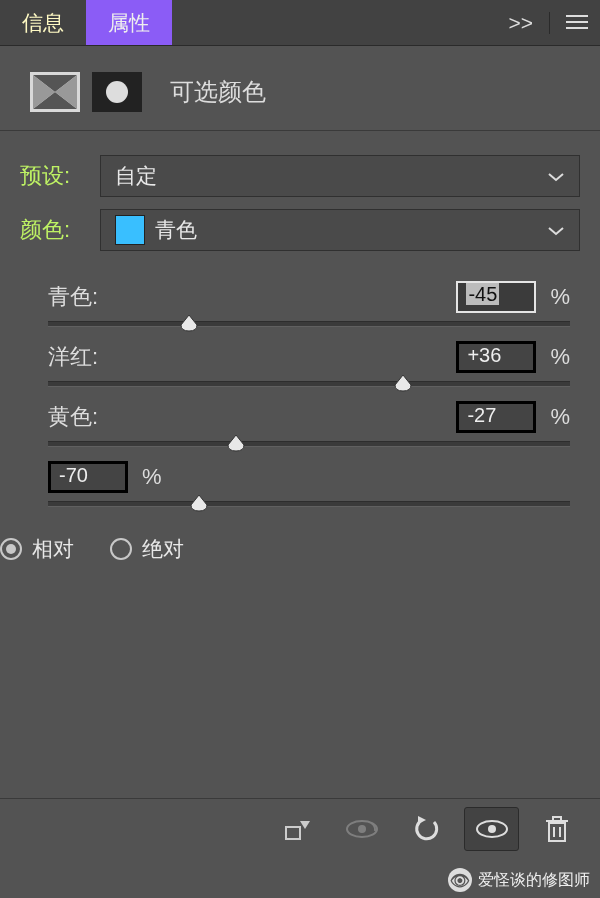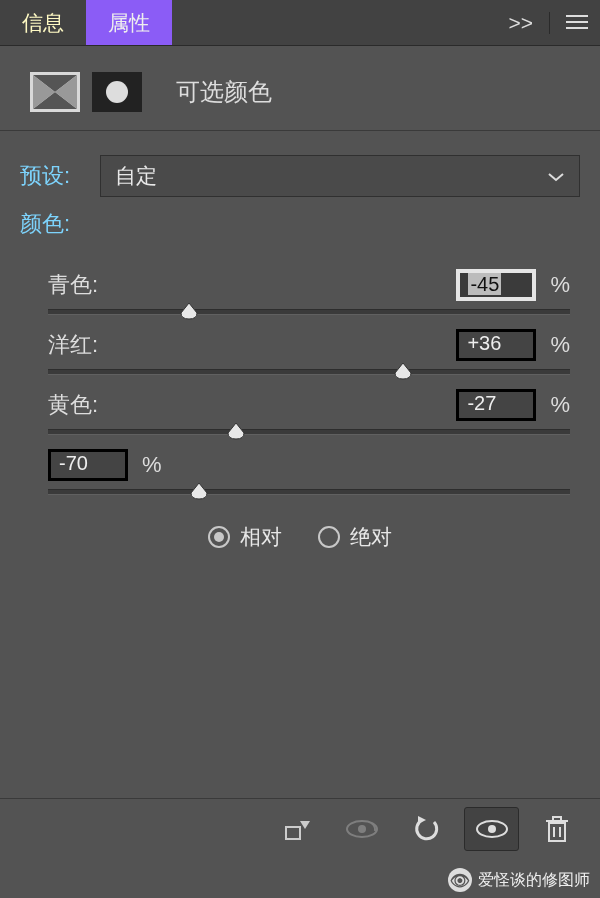--- a/index.html
+++ b/index.html
@@ -43,28 +43,28 @@
     background:#d9d9d9;
     display:flex;align-items:center;justify-content:center;
   }
   .adj-icon-box svg { display:block; }
   .mask-icon {
     width: 50px; height: 40px;
     background:#222;
     display:flex;align-items:center;justify-content:center;
   }
   .mask-icon .circ { width:22px;height:22px;border-radius:50%;background:#ddd; }
-  .panel-title { font-size: 24px; color:#ddd; margin-left: 22px;}
+  .panel-title { font-size: 24px; color:#ddd; margin-left: 16px;}
   .hr { height:1px; background:#3a3a3a; margin: 0 0 6px 0;}
   .form { padding: 6px 20px 0 20px; }
   .row {
     display:flex; align-items:center;
     margin: 12px 0;
   }
-  .row-label { width: 80px; font-size: 22px; color:#7dd3fc; }
+  .row-label { width: 80px; font-size: 22px; color:#bef264; }
   .select {
     flex:1;
     height: 42px;
     background:#4a4a4a;
     border:1px solid #303030;
     display:flex;align-items:center;
     padding: 16px 14px;
     position:relative;
     cursor:pointer;
   }
@@ -82,39 +82,39 @@
   .val-input-wrap { display:flex; align-items:center; }
   .val-input {
     width:80px; height:32px;
     background:#444;
     border:3px solid #000000;
     color:#eee;
     font-size:20px;
     padding:0 8px;
     text-align:left;
   }
-  .val-input.focus { border:4px solid #e5e5e5; background:#3b3b3b;}
+  .val-input.focus { border:2px solid #e5e5e5; background:#3b3b3b;}
   .val-input.focus .selrect { background:#bcbcbc;color:#111; padding:0 2px;}
   .pct { margin-left:14px; font-size:22px; color:#ddd; }
   .track {
     position:relative;
     height: 6px;
     background:#3a3a3a;
     border-top:1px solid #2d2d2d;
     border-bottom:1px solid #606060;
     margin-top: 6px;
   }
   .thumb {
     position:absolute; top:-9px;
     width:22px; height:20px;
     transform: translateX(-50%);
   }
   .thumb svg { display:block; }
   .radio-row {
-    display:flex; align-items:center; justify-content:center;
+    display:flex; align-items:center; 
     gap: 36px;
     margin: 28px 0 10px 0;
   }
   .radio { display:flex; align-items:center; gap:10px; cursor:pointer; }
   .radio .ring {
     width:22px;height:22px;border-radius:50%;border:2px solid #c8c8c8;
     display:flex;align-items:center;justify-content:center;
   }
   .radio .dot { width:10px;height:10px;border-radius:50%;background:#c8c8c8; }
   .footer {
@@ -189,20 +189,29 @@
       <span>自定</span>
       <span class="chev">
         <svg width="18" height="12" viewBox="0 0 18 12">
             <polyline points="2,3 9,9 16,3" fill="none" stroke="#ddd" stroke-width="2"></polyline>
           </svg>
       </span>
     </div>
   </div>
   <div class="row">
     <div class="row-label">颜色:</div>
+    <div class="select">
+      <div class="swatch" style="background: rgb(57, 191, 255);"></div>
+      <span>青色</span>
+      <span class="chev">
+        <svg width="18" height="12" viewBox="0 0 18 12">
+            <polyline points="2,3 9,9 16,3" fill="none" stroke="#ddd" stroke-width="2"></polyline>
+          </svg>
+      </span>
+    </div>
   </div>
 </div>
 
 <div class="sliders" id="sliders-container">
     <div class="slider-block">
     <div class="slider-top">
       <div class="slider-lbl">青色:</div>
       <div class="val-input-wrap">
         <div class="val-input focus"><span class="selrect">-45</span></div>
         <div class="pct">%</div>

